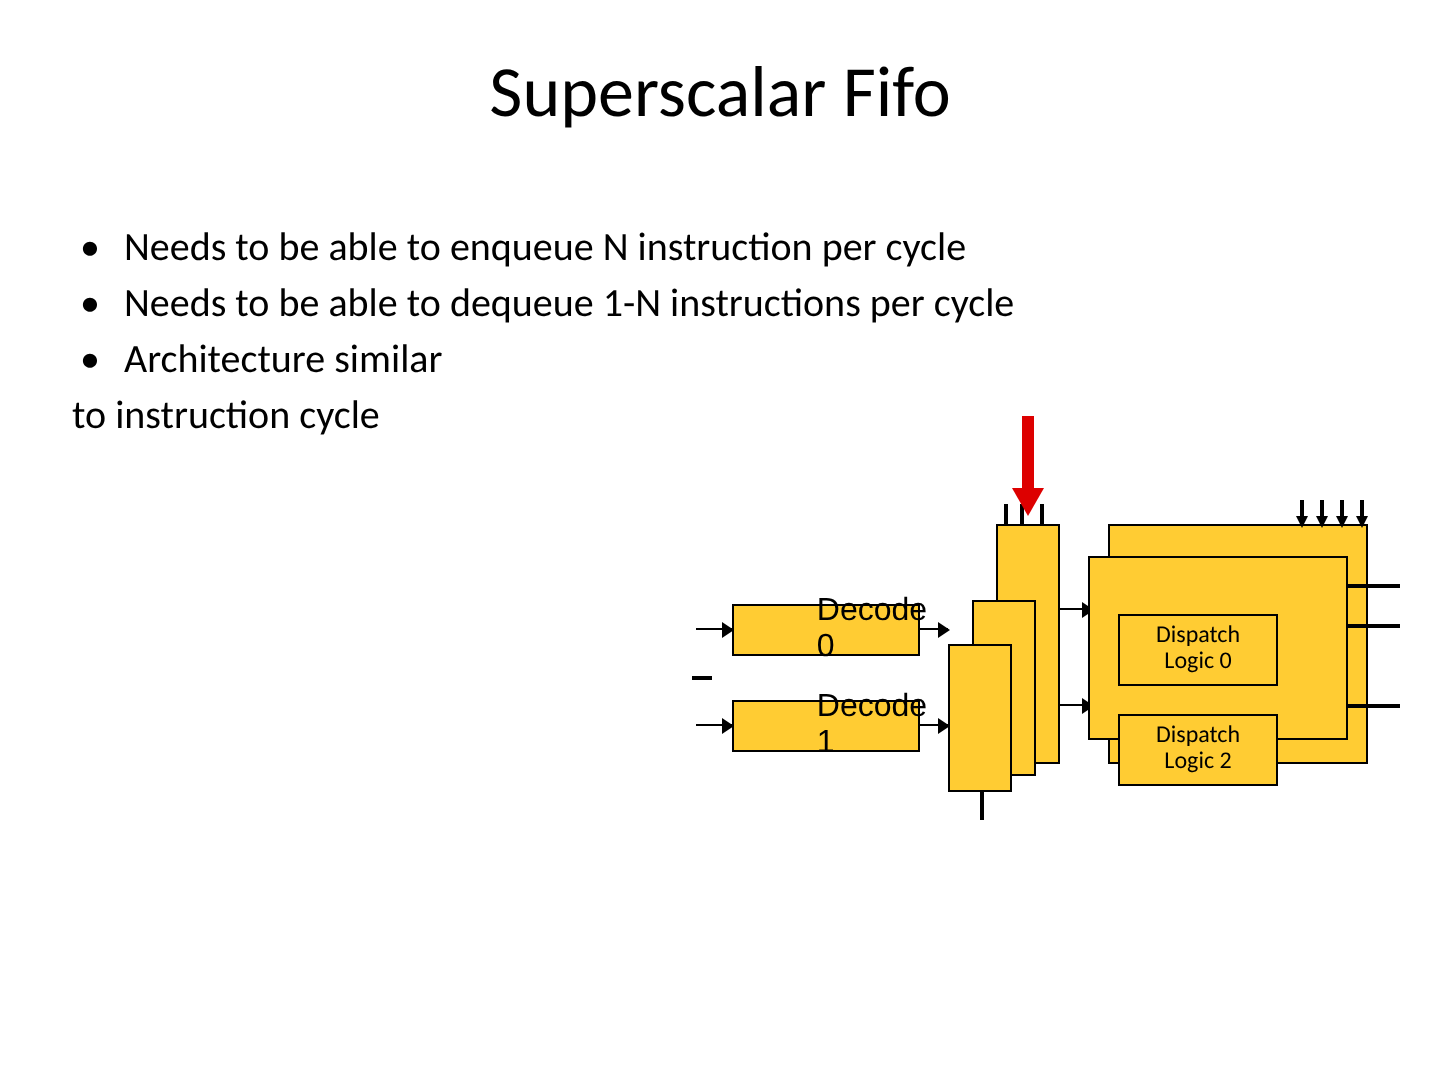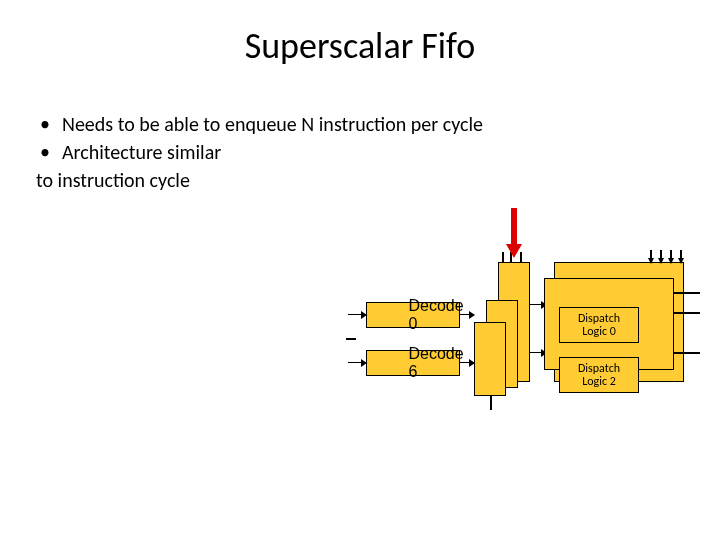--- a/index.html
+++ b/index.html
@@ -47,29 +47,30 @@
 </head>
 <body>
 
 <div class="slide">
 
   <h1 class="title">Superscalar Fifo</h1>
 
   <div class="body">
     <ul class="bullets">
       <li>Needs to be able to enqueue N instruction per cycle</li>
+      <li>Needs to be able to dequeue 1-N instructions per cycle</li>
       <li>Architecture similar</li>
     </ul>
     <div class="nonbullet">to instruction cycle</div>
   </div>
 
   <div class="diagram">
 
     <div class="box decode decode0">Decode 0</div>
-    <div class="box decode decode1">Decode 6</div>
+    <div class="box decode decode1">Decode 1</div>
 
     <div class="ah" style="left:-4px; top:62px; width:18px;"></div>
     <div class="ah" style="left:-4px; top:110px; width:18px;"></div>
 
     <div class="h" style="left:-6px; top:86px; width:10px;"></div>
 
     <div class="ah" style="left:108px; top:62px; width:14px;"></div>
     <div class="ah" style="left:108px; top:110px; width:14px;"></div>
 
     <div class="fifo-wrap">

